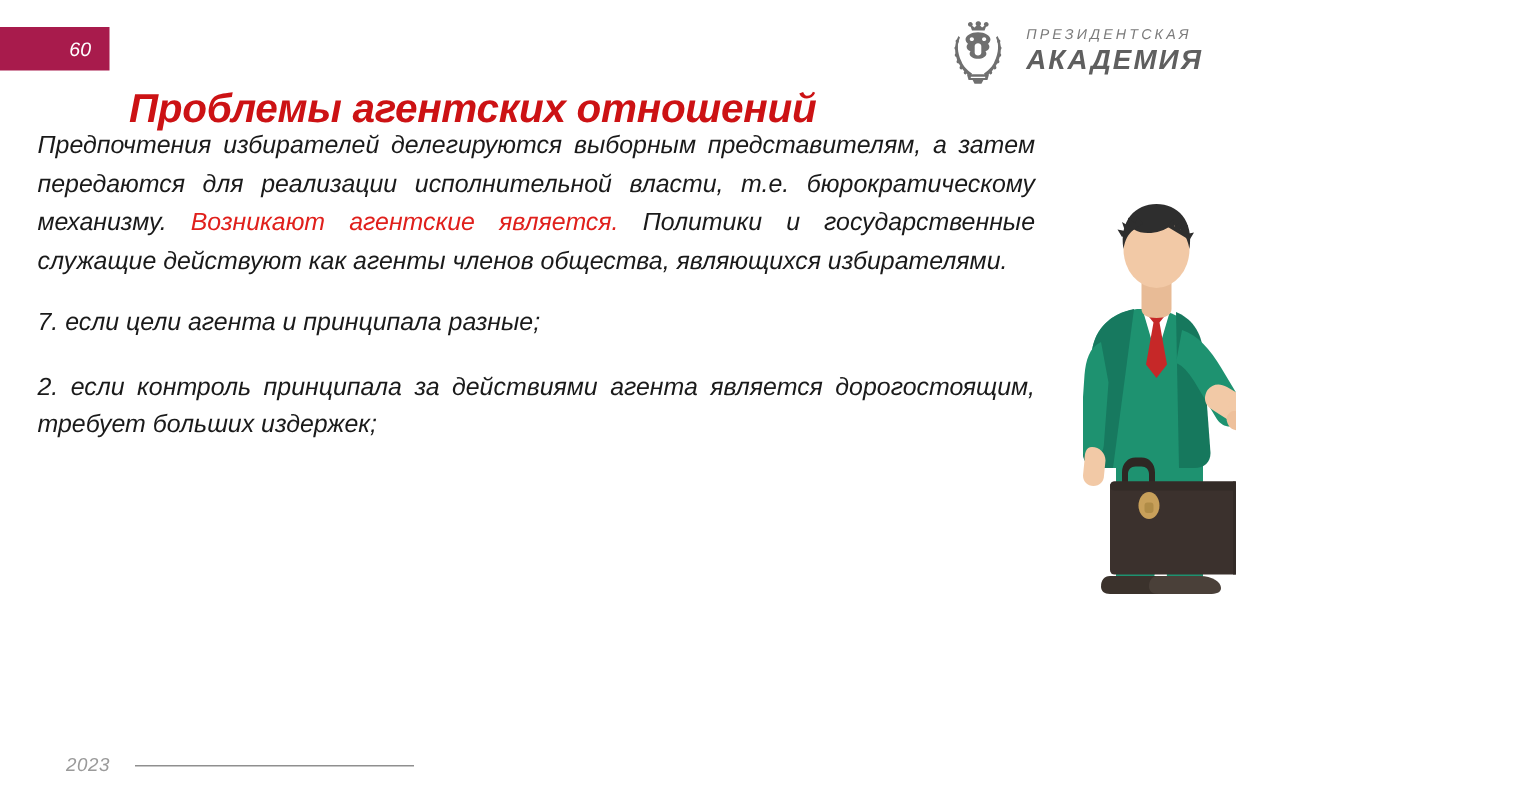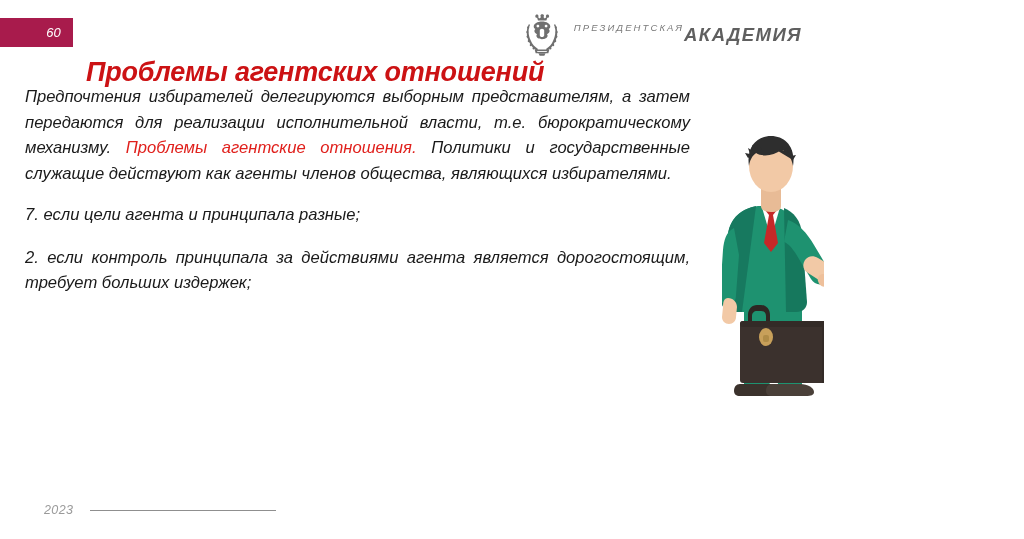--- a/index.html
+++ b/index.html
@@ -57,20 +57,21 @@
     align-items: center;
     gap: 11px;
   }
   .logo-emblem {
     width: 42px;
     height: 46px;
     flex: none;
   }
   .logo-text {
     display: flex;
+    flex-direction: column;
     line-height: 1;
     color: #6b6b6b;
   }
   .logo-line1 {
     font-size: 9.5px;
     letter-spacing: 2.1px;
     color: #7a7a7a;
   }
   .logo-line2 {
     font-size: 18.5px;
@@ -162,21 +163,21 @@
       </svg>
     </span>
     <span class="logo-text">
       <span class="logo-line1">ПРЕЗИДЕНТСКАЯ</span>
       <span class="logo-line2">АКАДЕМИЯ</span>
     </span>
   </div>
 
   <div class="content">
 
-    <p class="para p1"><span>Предпочтения избирателей делегируются выборным представителям, а затем передаются для реализации исполнительной власти, т.е. бюрократическому механизму. </span><span class="hl-red">Проблемы агентские отношения.</span><span> Политики и государственные служащие действуют как агенты членов общества, являющихся избирателями.</span></p>
+    <p class="para p1"><span>Предпочтения избирателей делегируются выборным представителям, а затем передаются для реализации исполнительной власти, т.е. бюрократическому механизму. </span><span class="hl-red">Возникают агентские является.</span><span> Политики и государственные служащие действуют как агенты членов общества, являющихся избирателями.</span></p>
 
 
     <p class="para item">7.  если  цели агента и принципала разные;</p>
     <p class="para item">2. если контроль принципала за действиями агента является дорогостоящим, требует больших издержек;</p>
 
   </div>
 
   <div class="footer">
     <span class="footer-year">2023</span>
     <span class="footer-rule"></span>

